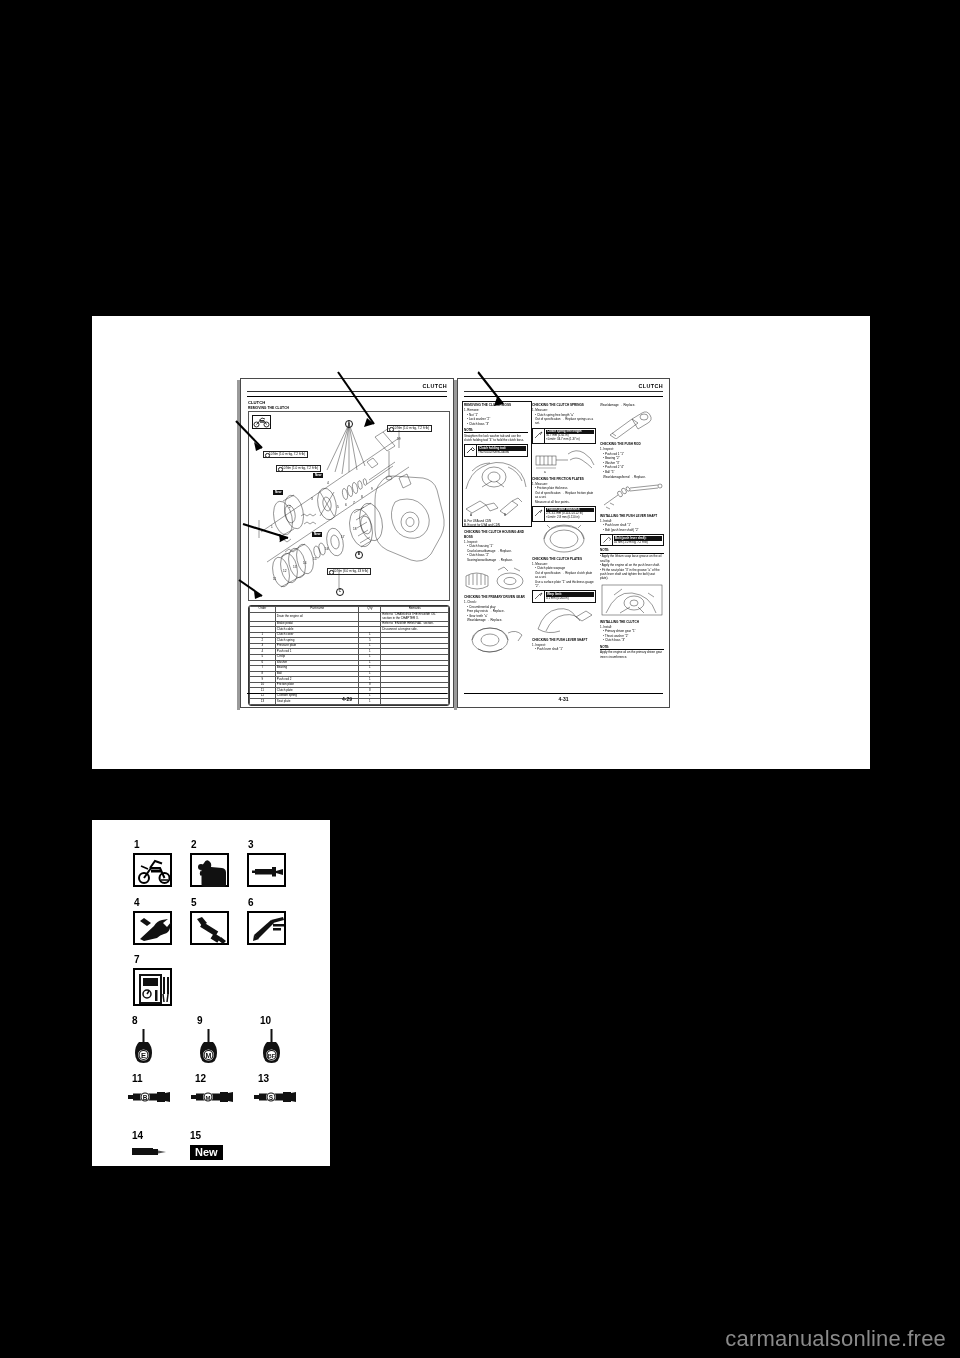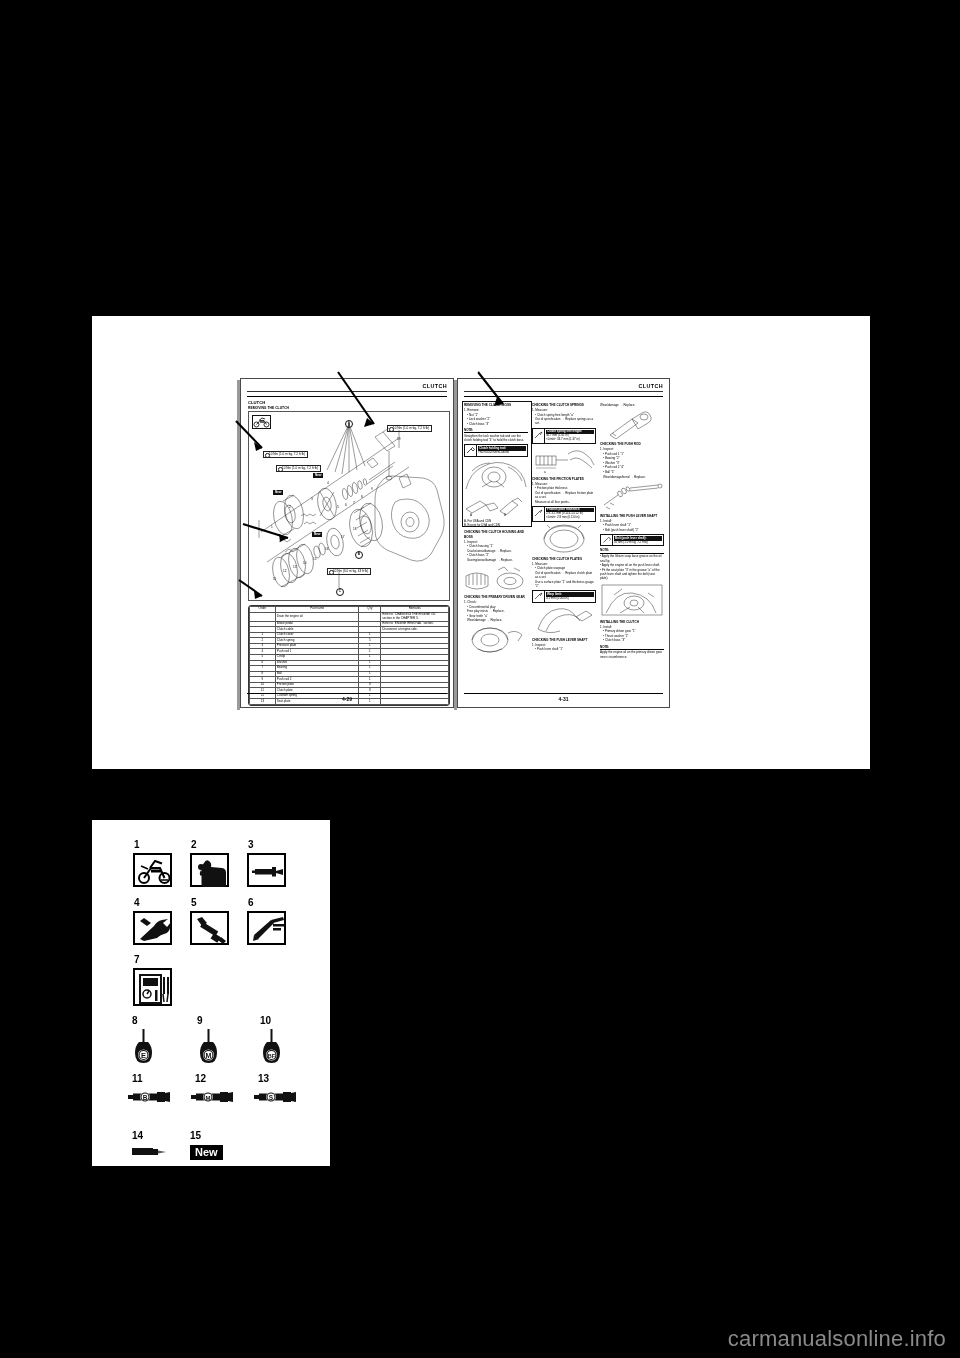--- a/index.html
+++ b/index.html
@@ -763,13 +763,13 @@
       <rect x="2" y="6" width="42" height="14" fill="#111"></rect>
       <path d="M44 8 l10 0 l0 12 l-10 0 Z" fill="#111"></path>
       <path d="M54 11 l16 3 l-16 3 Z" fill="#555"></path>
     </svg>
   </div>
 
   <div class="lg-num" style="left:98px;top:311px;">15</div>
   <div class="new-badge" style="left:98px;top:325px;">New</div>
 </div>
 
-<div id="watermark">carmanualsonline.info</div>
+<div id="watermark">carmanualsonline.free</div>
 
 </body></html>

